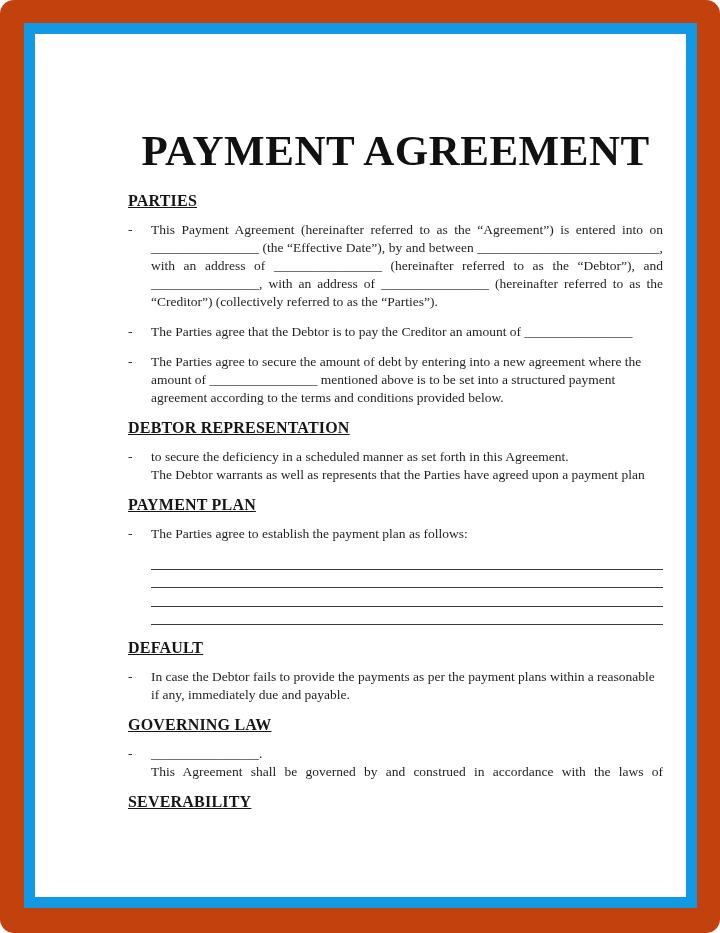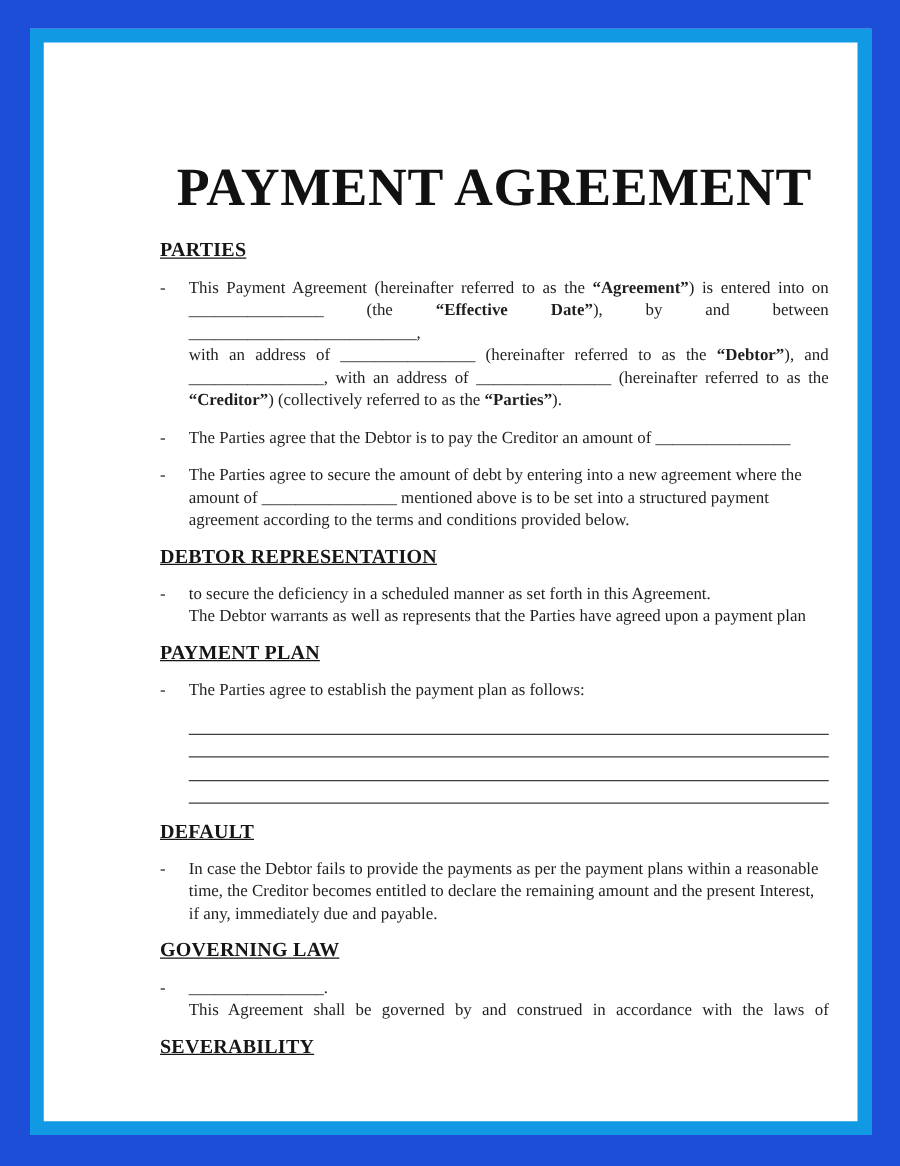--- a/index.html
+++ b/index.html
@@ -4,24 +4,25 @@
 <style>
   html, body {
     margin: 0;
     padding: 0;
     background: #ffffff;
   }
   .canvas {
     position: relative;
     width: 720px;
     height: 933px;
-    background: #1d4ed8;
+    background: #c2410c;
     overflow: hidden;
     font-family: "Liberation Serif", serif;
     color: #1f1f1f;
+    border-radius: 14px;
   }
   .frame {
     position: absolute;
     left: 24px;
     top: 23px;
     width: 673px;
     height: 885px;
     box-sizing: border-box;
     border: 11px solid #119ae3;
     background: #ffffff;
@@ -66,21 +67,21 @@
     flex: 1 1 auto;
     min-width: 0;
   }
   .line {
     text-align: left;
   }
   .line.just {
     text-align: justify;
     text-align-last: justify;
   }
-  .line b { font-weight: bold; margin-top: 44px; }
+  .line b { font-weight: normal; margin-top: 44px; }
   .fill-lines {
     margin: -4px 0 14px 0;
   }
   .fill-line {
     height: 17.5px;
     margin-left: 23px;
     border-bottom: 1px solid #3c3c3c;
   }
 </style>
 </head>
@@ -144,21 +145,20 @@
               <div class="fill-line"></div>
               <div class="fill-line"></div>
             </div>
           </div>
           <div class="section">
             <div class="sec-heading">DEFAULT</div>
             <div class="para">
               <span class="dash">-</span>
               <div class="lines">
                 <div class="line"><span>In case the Debtor fails to provide the payments as per the payment plans within a reasonable</span></div>
-                <div class="line"><span>time, the Creditor becomes entitled to declare the remaining amount and the present Interest,</span></div>
                 <div class="line"><span>if any, immediately due and payable.</span></div>
               </div>
             </div>
           </div>
           <div class="section">
             <div class="sec-heading">GOVERNING LAW</div>
             <div class="para">
               <span class="dash">-</span>
               <div class="lines">
                 <div class="line"><span>________________.</span></div>

